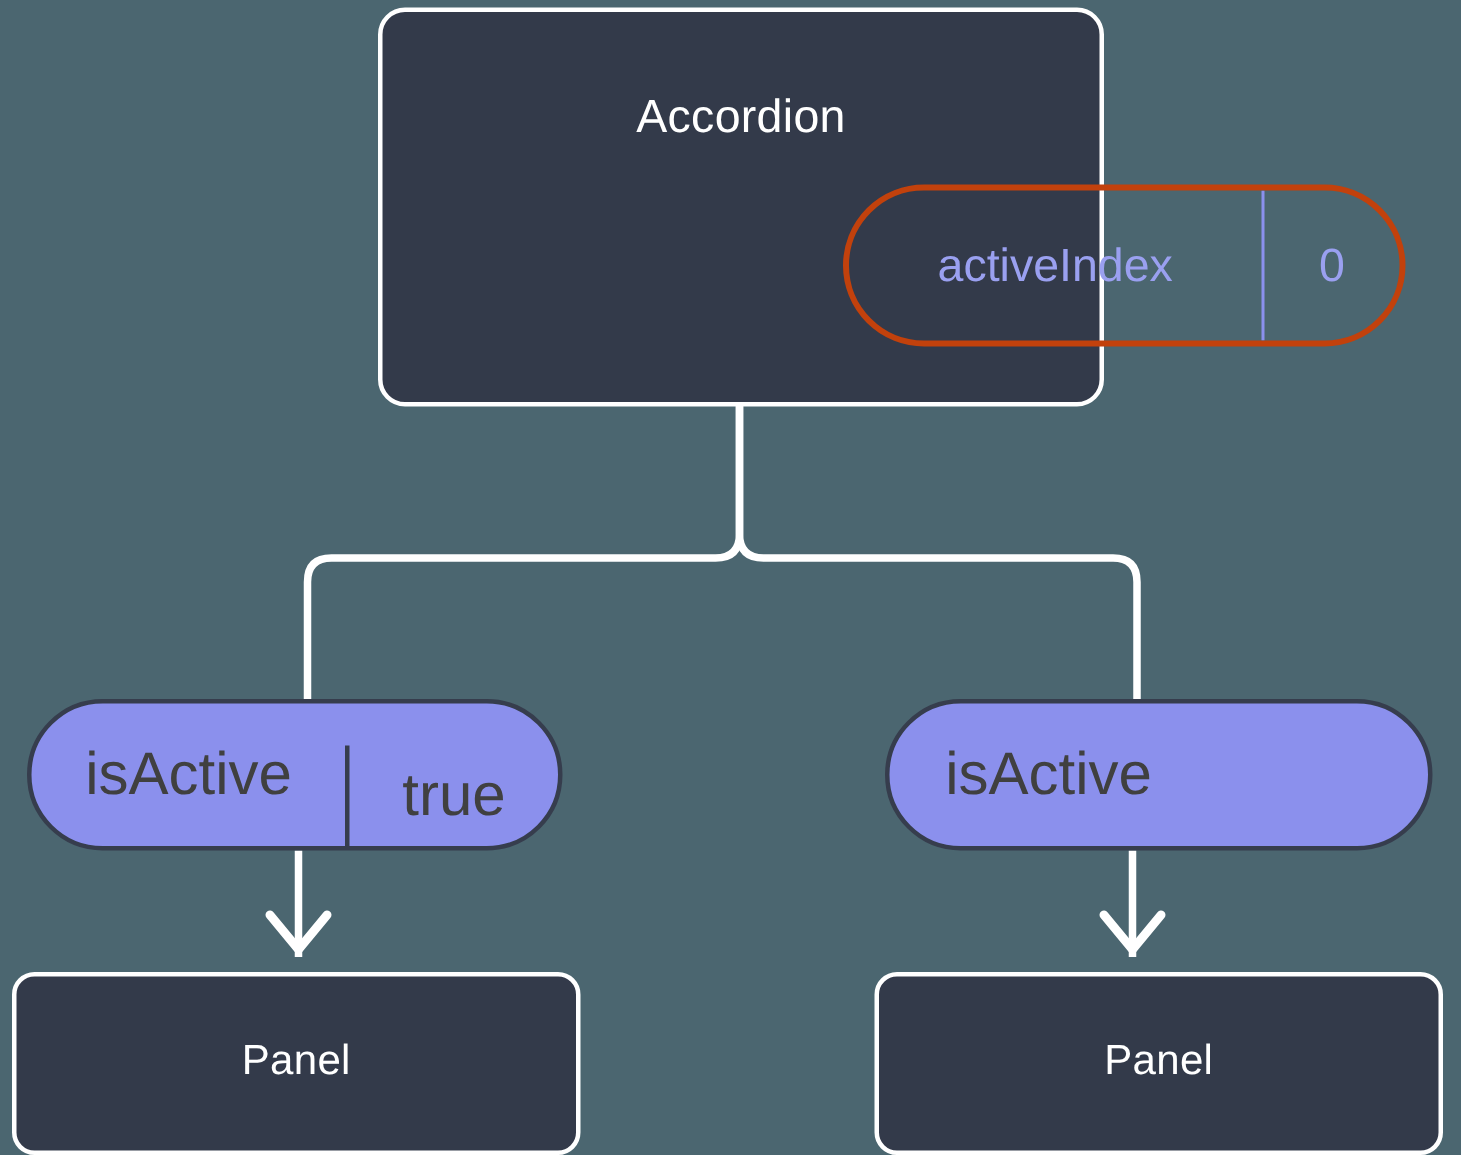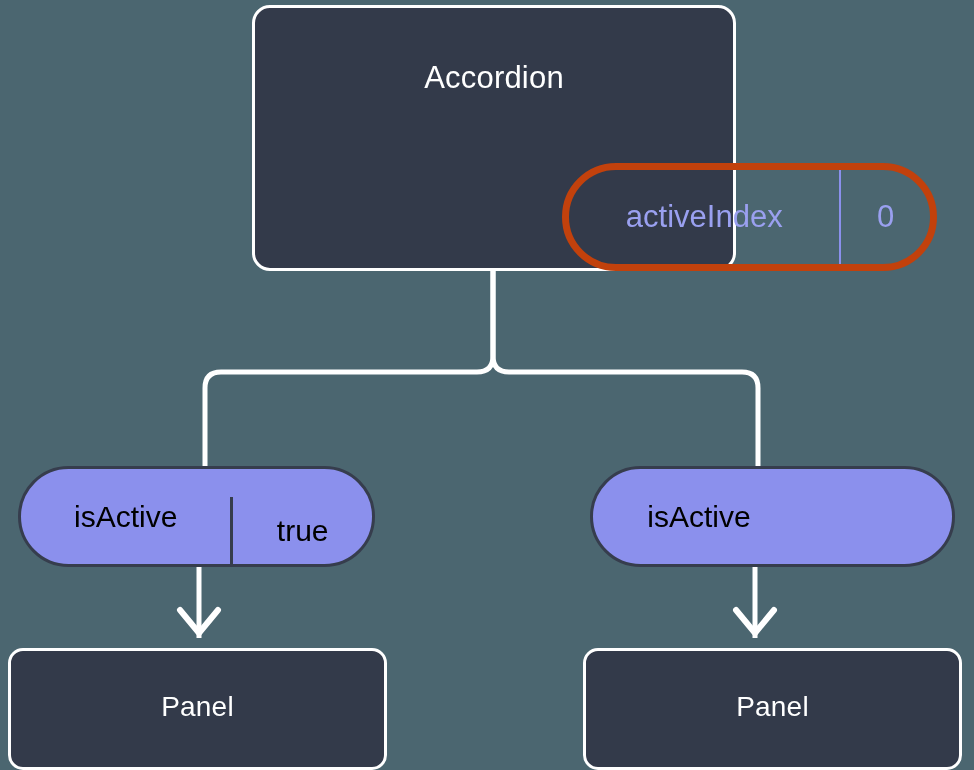--- a/index.html
+++ b/index.html
@@ -87,23 +87,22 @@
   .pill .pill-val {
     display: flex;
     align-items: center;
     justify-content: center;
     white-space: nowrap;
     box-sizing: border-box;
   }
 
   
   .pill-outline {
-    border: 7px solid #c2410c;
+    border: 4px solid #c2410c;
     background: transparent;
-    margin-top: 40px;
   }
   .pill-outline .pill-key,
   .pill-outline .pill-val {
     color: #9aa0f0;
     font-size: 31px;
   }
   .pill-outline .pill-val {
     border-left: 2px solid #8b90ed;
   }
 
@@ -116,22 +115,22 @@
   #active-index-pill .pill-key { width: 281px; }
   #active-index-pill .pill-val { width: 94px; }
 
   
   .pill-filled {
     background: #8b90ed;
     border: 3px solid #363d4d;
   }
   .pill-filled .pill-key,
   .pill-filled .pill-val {
-    color: #000000;
-    font-size: 30px;
+    color: #404040;
+    font-size: 40px;
   }
   .pill-filled .pill-val {
     border-left: 3px solid #363d4d;
     margin-top: 28px;
   }
 
   #is-active-pill-left {
     left: 18px;
     top: 466px;
     width: 357px;

